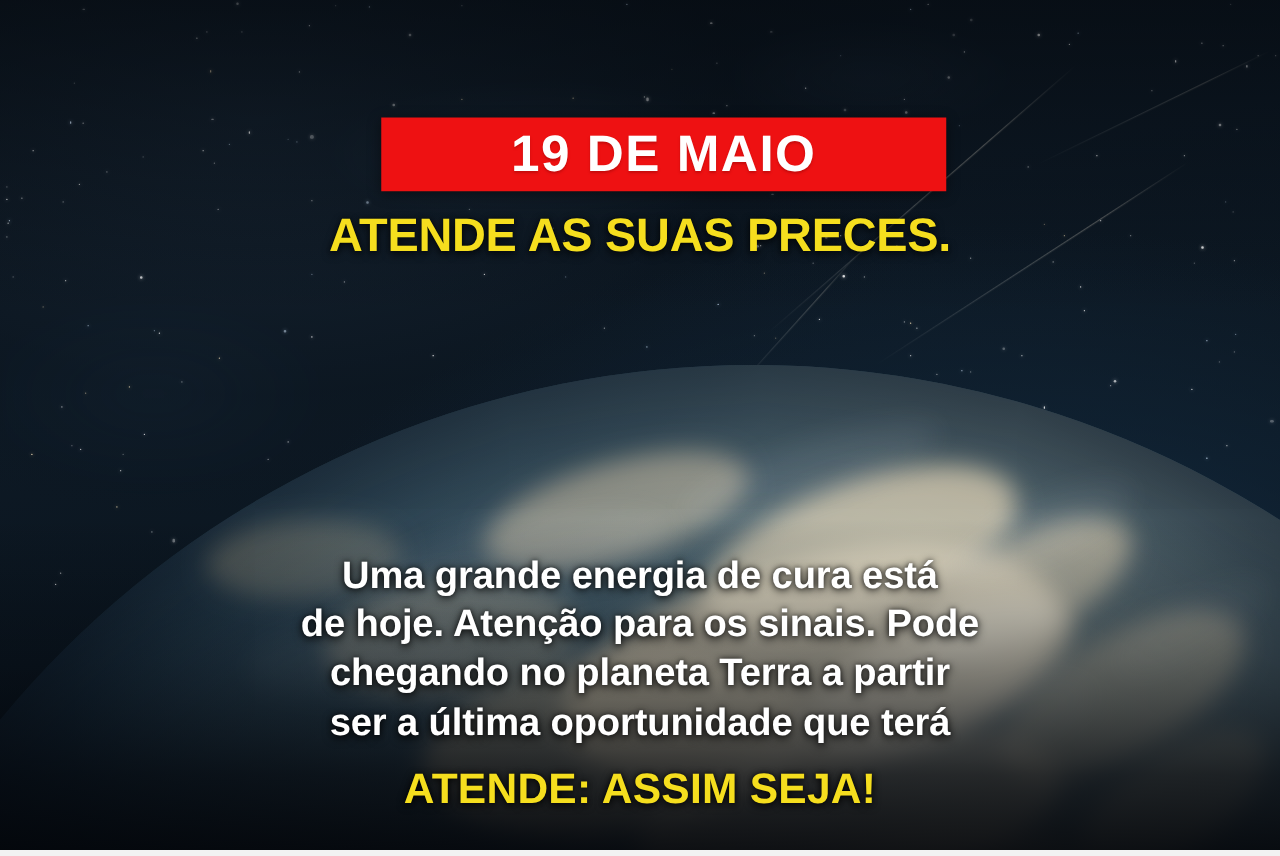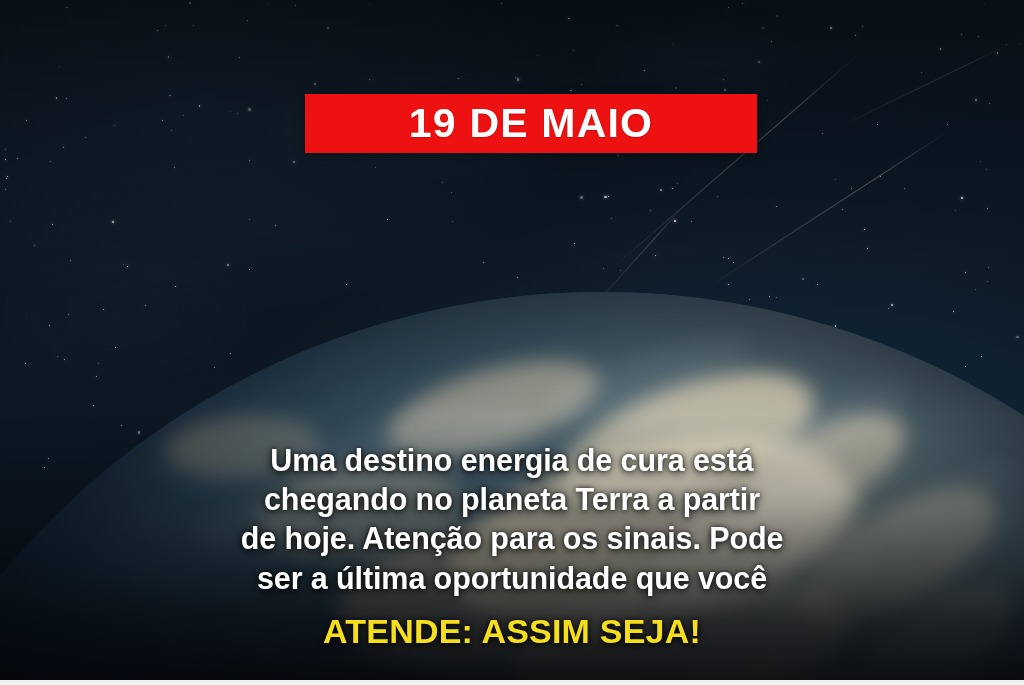--- a/index.html
+++ b/index.html
@@ -465,27 +465,28 @@
   <div class="top-shade"></div>
   <div class="bottom-shade"></div>
 
   <div class="content">
 
     <div class="date-banner">
       <span class="date-banner-text">19 DE MAIO</span>
     </div>
 
     <div class="headline">
+      <span class="hl-line">ATENDE AS SUAS PRECES.</span>
     </div>
 
     <div class="body-copy">
-      <span class="bc-line">Uma destino energia de cura está</span>
+      <span class="bc-line">Uma grande energia de cura está</span>
+      <span class="bc-line">de hoje. Atenção para os sinais. Pode</span>
       <span class="bc-line">chegando no planeta Terra a partir</span>
-      <span class="bc-line">de hoje. Atenção para os sinais. Pode</span>
-      <span class="bc-line">ser a última oportunidade que você</span>
+      <span class="bc-line">ser a última oportunidade que terá</span>
     </div>
 
     <div class="cta">ATENDE: ASSIM SEJA!</div>
 
   </div>
 
   <div class="bottom-strip"></div>
 </div>
 
 </body></html>

